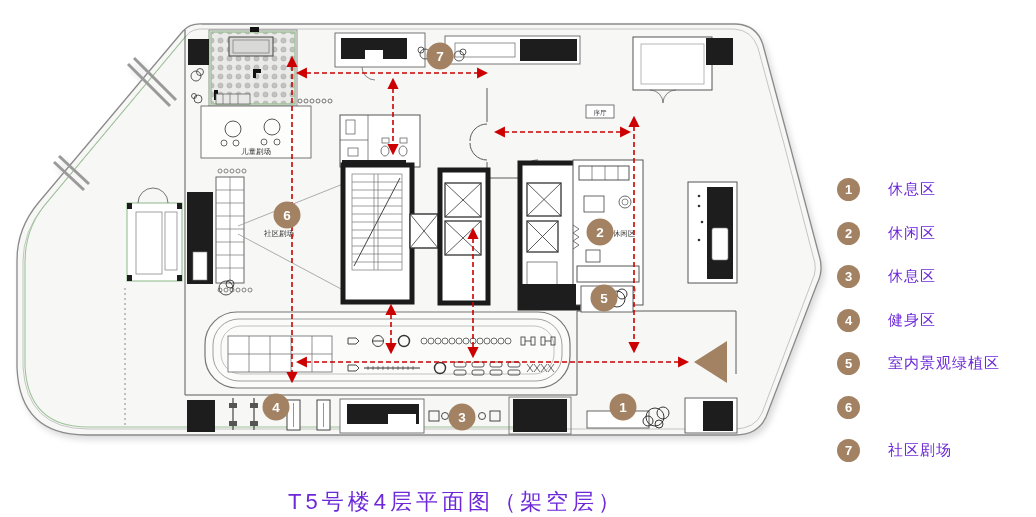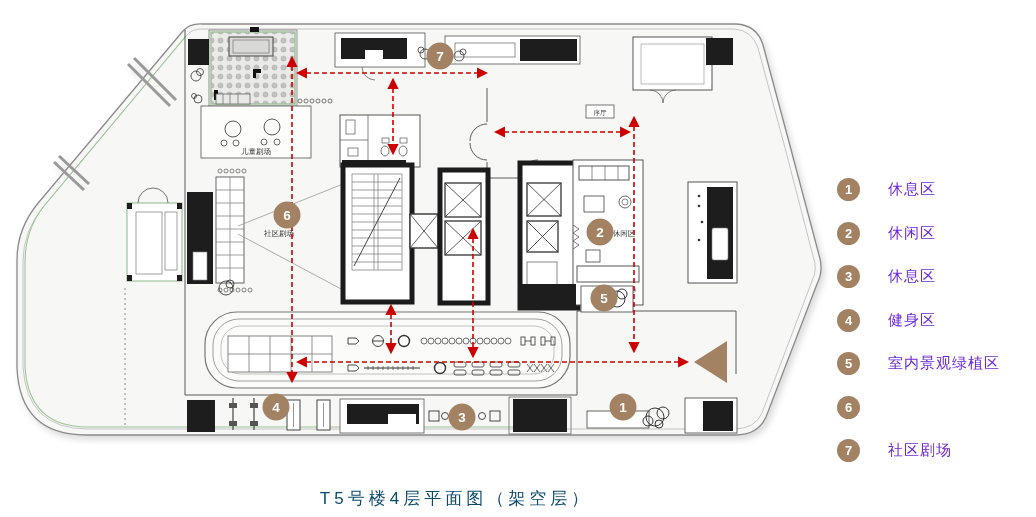--- a/index.html
+++ b/index.html
@@ -8,21 +8,21 @@
   .stage{position:absolute;inset:0;}
   svg#plan{position:absolute;left:0;top:0;filter:drop-shadow(3px 4px 3px rgba(0,0,0,.14));}
   svg text{font-family:"Liberation Sans","DejaVu Sans",sans-serif;}
   .legend{position:absolute;left:837px;top:178px;}
   .lg-row{display:flex;align-items:center;height:23px;margin-bottom:20.5px;}
   .lg-circle{width:23px;height:23px;border-radius:50%;background:#a28262;color:#fff;
              display:flex;align-items:center;justify-content:center;
              font-size:13px;font-weight:bold;flex:0 0 auto;}
   .lg-label{margin-left:28px;font-size:15px;color:#6d28d9;letter-spacing:1px;white-space:nowrap;}
   .plan-title{position:absolute;left:0;top:487px;width:912px;text-align:center;
-              font-size:17px;color:#0c4a6e;letter-spacing:4px;}
+              font-size:22px;color:#6d28d9;letter-spacing:4px;}
 </style>
 </head>
 <body>
 
 <div class="stage">
 
 <svg id="plan" width="836" height="470" viewBox="0 0 836 470">
   <defs>
     <marker id="ah" viewBox="0 0 10 10" refX="8" refY="5" markerWidth="7" markerHeight="7" orient="auto-start-reverse">
       <path d="M0,0 L10,5 L0,10 z" fill="#cc0000"></path>

